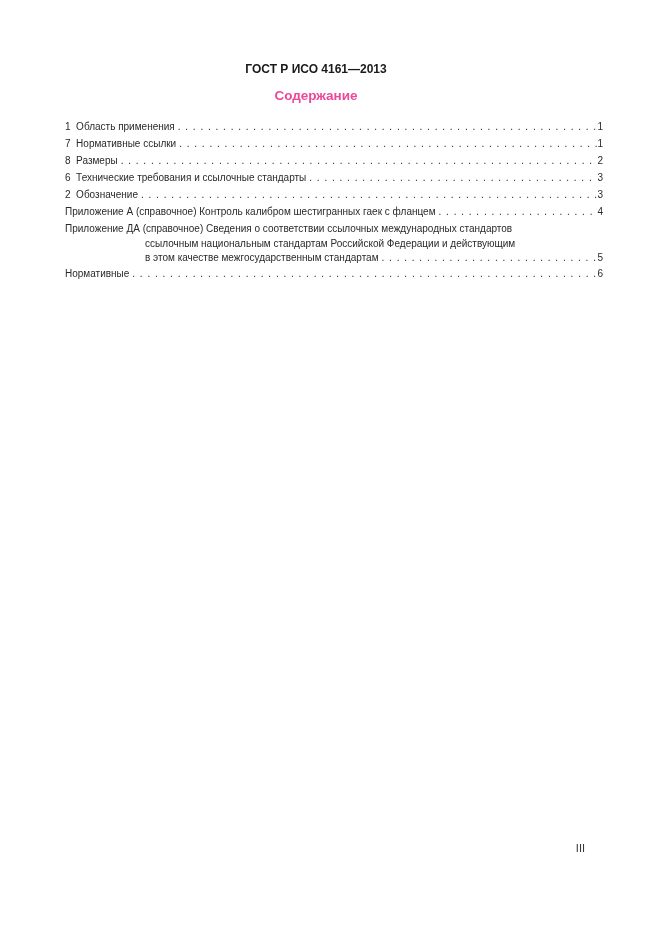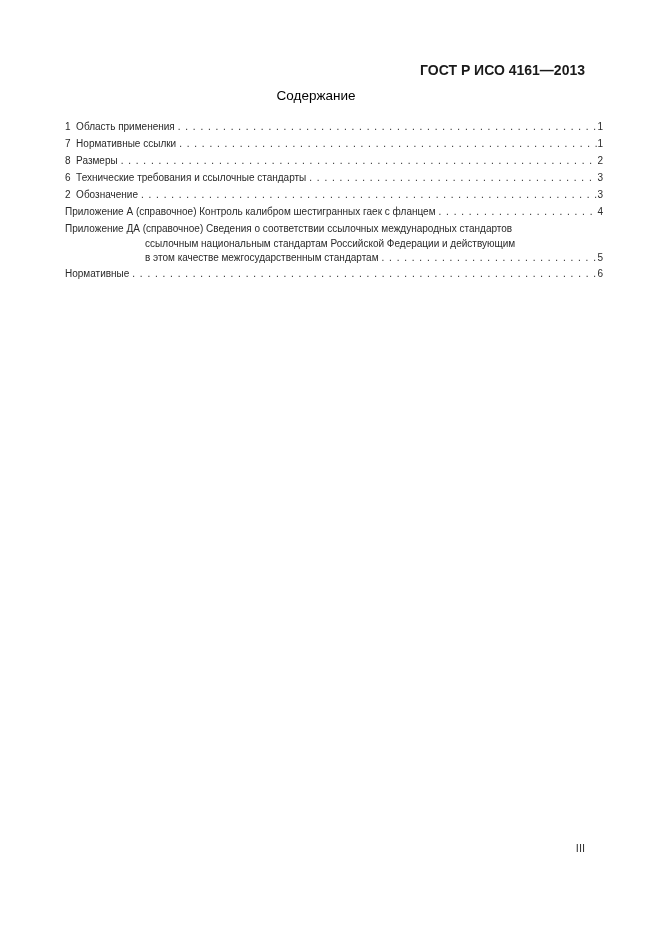--- a/index.html
+++ b/index.html
@@ -14,35 +14,35 @@
     background: #ffffff;
     font-family: "Liberation Sans", sans-serif;
     color: #222222;
     overflow: hidden;
   }
   .doc-code {
     position: absolute;
     top: 62px;
     left: 47px;
     width: 538px;
-    text-align: right;
-    font-size: 14px;
+    text-align: center;
+    font-size: 12px;
     font-weight: bold;
     color: #1a1a1a;
     white-space: pre;
   }
   .toc-title {
     position: absolute;
     top: 88px;
     left: 47px;
     width: 538px;
     text-align: center;
     font-size: 13.5px;
-    font-weight: normal;
-    color: #000000;
+    font-weight: bold;
+    color: #ec4899;
   }
   .toc {
     position: absolute;
     top: 118px;
     left: 65px;
     width: 538px;
     font-size: 10px;
     color: #2a2a2a;
   }
   .toc-row {

